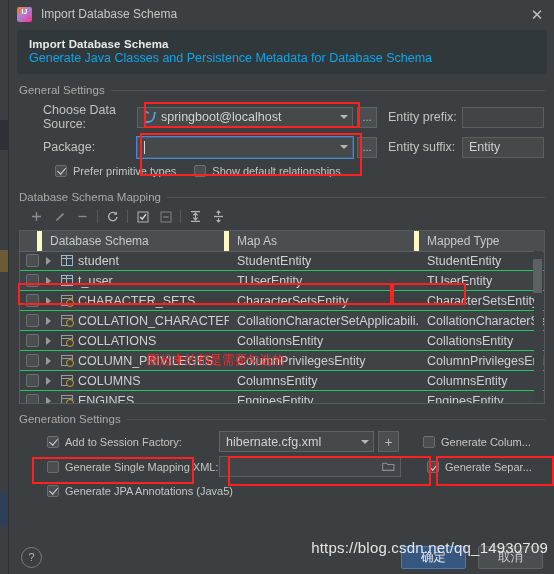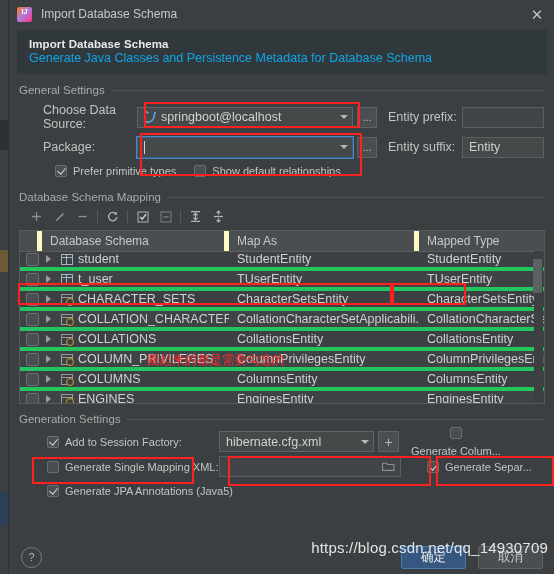--- a/index.html
+++ b/index.html
@@ -67,21 +67,21 @@
   .ticon{width:23px;height:21px;display:flex;align-items:center;justify-content:center;position:relative;}
   .sep{width:1px;height:13px;background:#565a5b;margin:0 3px;}
   
   .table{margin:2px 0 0 0;border:1px solid #555a5b;background:#3c4043;position:relative;
     height:172px;overflow:hidden;}
   .thead{display:flex;height:20px;background:#4a4e50;border-bottom:1px solid #5a5f60;
     font-size:12px;color:#c8c8c8;}
   .th{display:flex;align-items:center;padding-left:8px;border-right:5px solid #fef9c3;box-sizing:border-box;}
   .tbody{position:absolute;top:20px;left:0;right:0;bottom:0;overflow:hidden;}
   .tr{display:flex;height:20px;align-items:center;font-size:12.5px;color:#d0d0d0;
-    border-bottom:4px solid #22c55e;box-sizing:border-box;}
+    border-bottom:1px solid #22c55e;box-sizing:border-box;}
   .tr:nth-child(even){background:#3f4346;}
   .td{padding-left:8px;box-sizing:border-box;overflow:hidden;white-space:nowrap;}
   .td.c0{display:flex;align-items:center;gap:5px;padding-left:6px;}
   .rowbox{width:11px;height:11px;flex:0 0 11px;border:1px solid #6a6f70;background:#4a4e50;border-radius:2px;}
   .exp{width:0;height:0;border-top:4px solid transparent;border-bottom:4px solid transparent;
     border-left:5px solid #9a9a9a;flex:0 0 5px;margin-left:2px;}
   .tbl-ico{width:12px;height:11px;flex:0 0 12px;border:1px solid #9fb6c4;position:relative;box-sizing:border-box;}
   .tbl-ico:before{content:"";position:absolute;left:0;right:0;top:2px;height:1px;background:#9fb6c4;}
   .tbl-ico:after{content:"";position:absolute;top:0;bottom:0;left:4px;width:1px;background:#9fb6c4;}
   .view-ico{width:12px;height:11px;flex:0 0 12px;border:1px solid #9a9a9a;position:relative;box-sizing:border-box;}
@@ -353,21 +353,21 @@
           <span class="box on"></span>
           <span>Add to Session Factory:</span>
         </label>
         <div class="combo" style="width:155px;">
           <span>hibernate.cfg.xml</span>
           <span class="arrow">
               <i class="tri"></i>
             </span>
         </div>
         <div class="ellipsis-btn" style="width:21px;font-size:14px;">+</div>
-        <label class="cb" style="margin-left:12px;flex-direction:column;">
+        <label class="cb" style="margin-left:24px;">
           <span class="box"></span>
           <span>Generate Colum...</span>
         </label>
       </div>
 
       <div class="row" style="height:25px;">
         <label class="cb" style="width:200px;padding-left:28px;box-sizing:border-box;">
           <span class="box"></span>
           <span>Generate Single Mapping XML:</span>
         </label>

